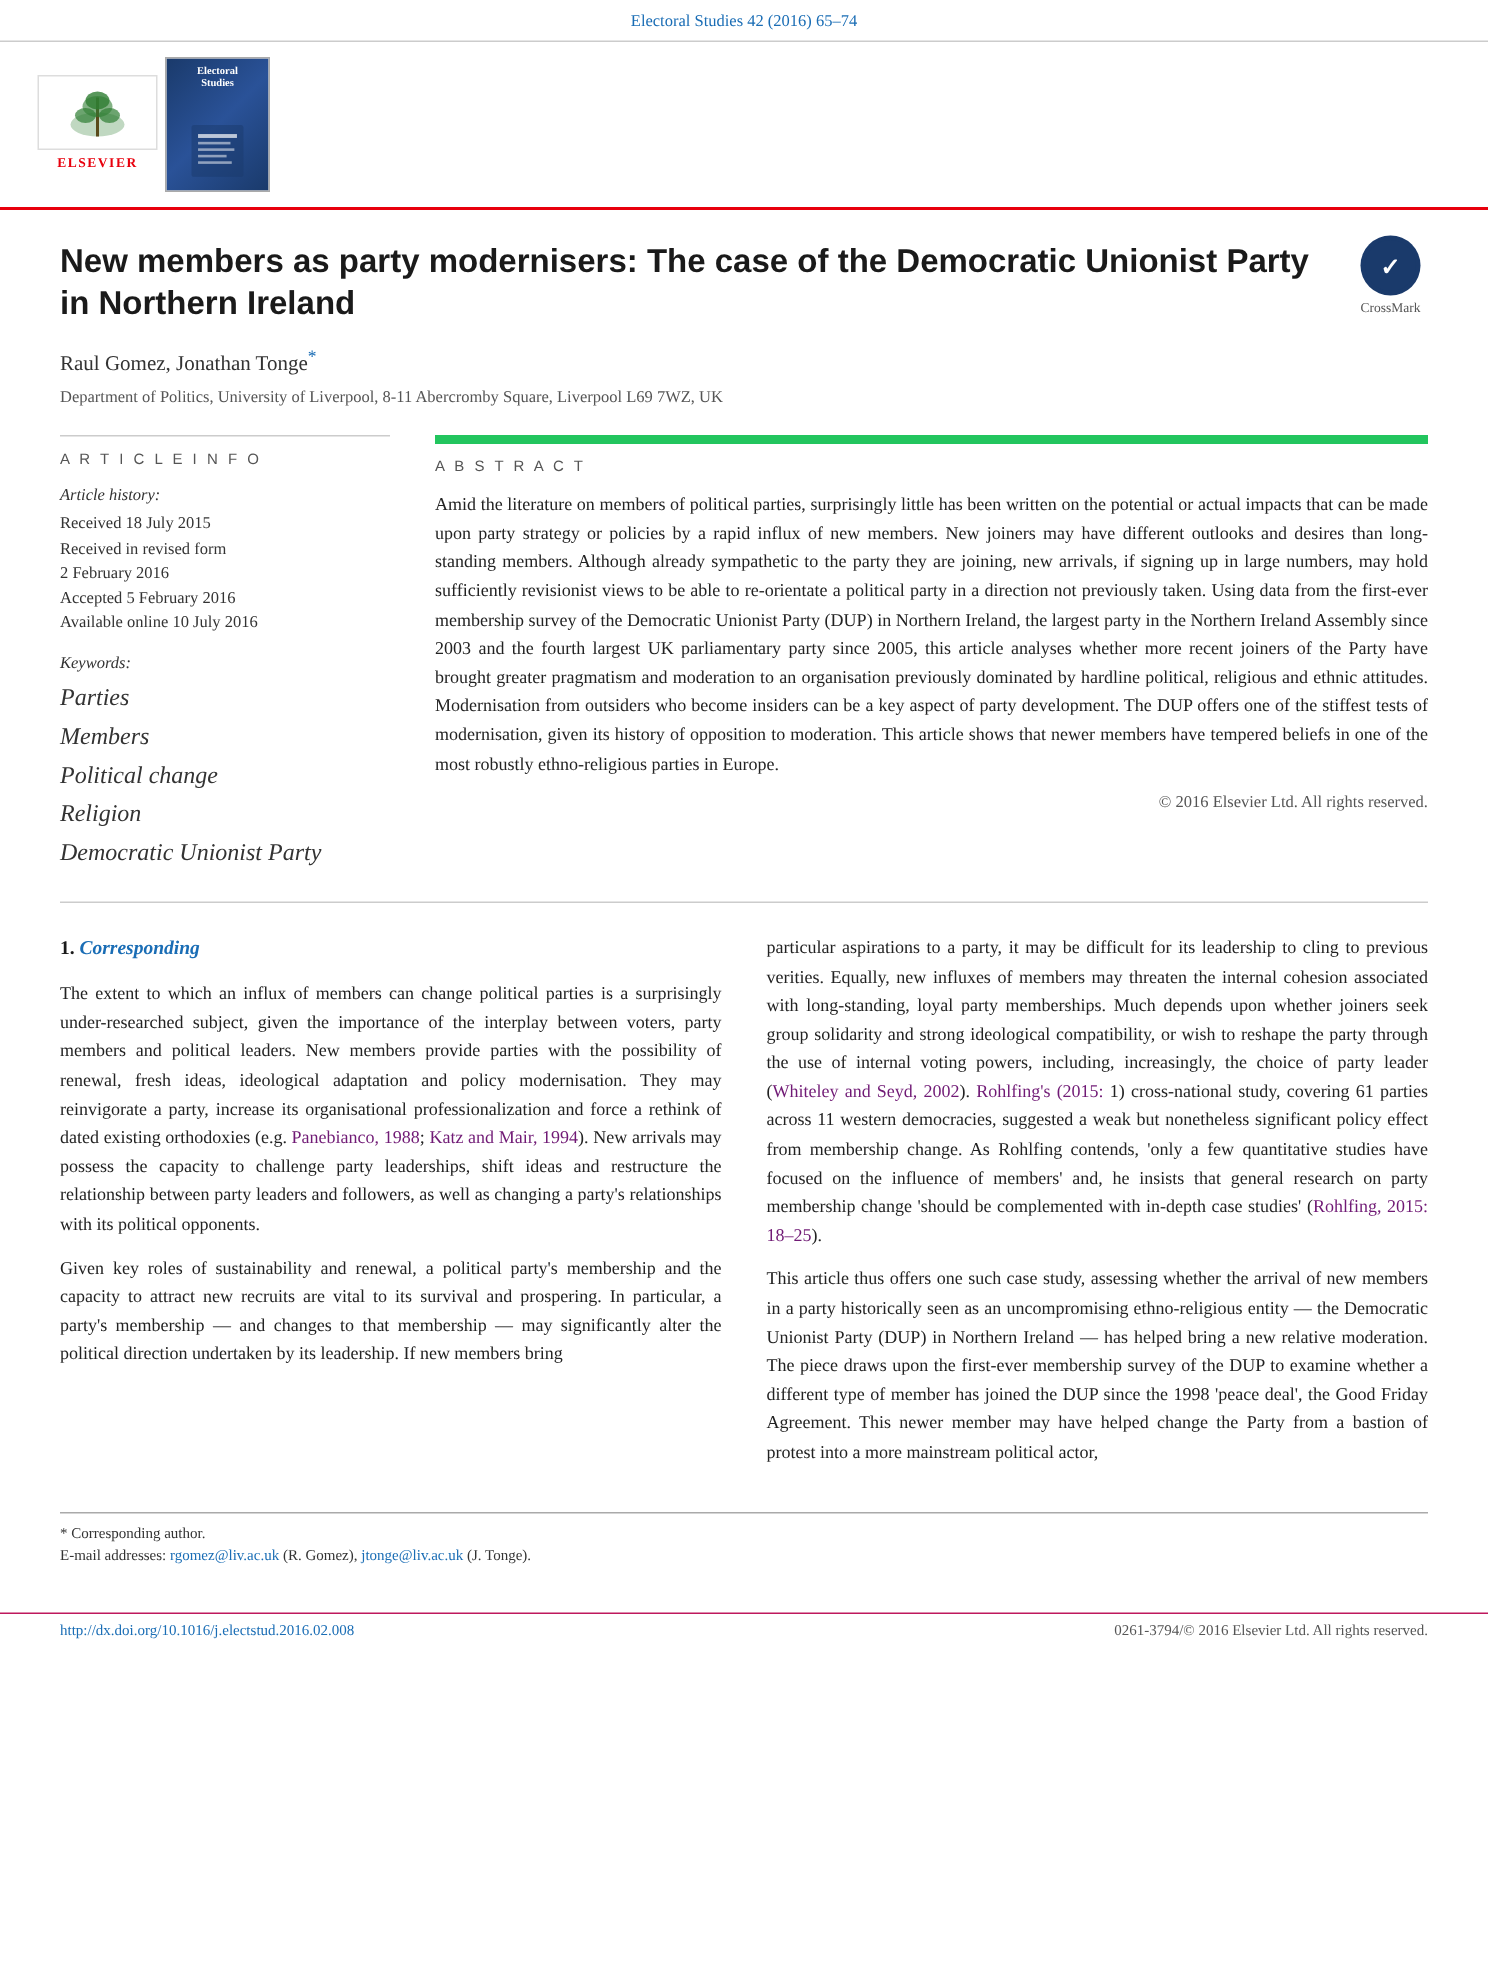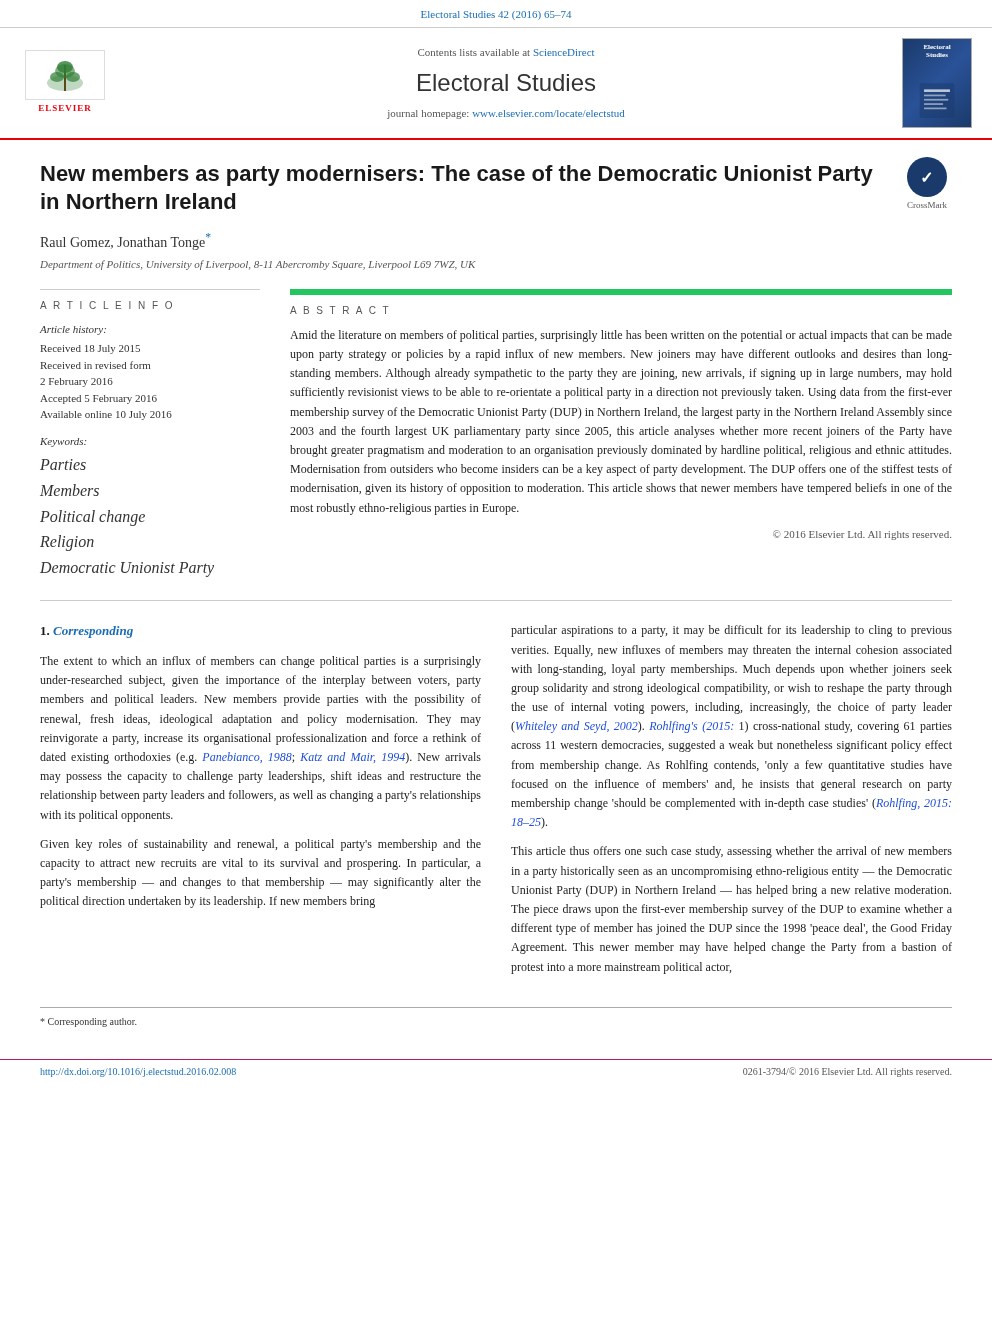--- a/index.html
+++ b/index.html
@@ -142,21 +142,20 @@
     .authors {
       font-size: 14px;
       color: #333;
       margin-bottom: 4px;
     }
     .authors sup {
       color: #1a6db5;
     }
     .affiliation {
       font-size: 11px;
-      font-style: italic;
       color: #555;
       margin-bottom: 16px;
     }
 
     
     .two-col {
       display: flex;
       gap: 30px;
       margin-top: 10px;
     }
@@ -250,22 +249,21 @@
     }
 
     .body-paragraph {
       margin-bottom: 10px;
       font-size: 12px;
       line-height: 1.6;
       text-align: justify;
     }
 
     .inline-ref {
-      color: #1d4ed8;
-      font-style: italic;
+      color: #701a75;
     }
 
     
     .footnote-area {
       border-top: 1px solid #aaa;
       padding-top: 6px;
       margin-top: 20px;
     }
     .footnote-text {
       font-size: 10px;
@@ -311,31 +309,20 @@
         <line x1="30" y1="36" x2="30" y2="10" stroke="#5a4a1a" stroke-width="2"></line>
         <ellipse cx="30" cy="16" rx="10" ry="7" fill="#2e7d32" opacity="0.6"></ellipse>
         <ellipse cx="22" cy="22" rx="7" ry="5" fill="#2e7d32" opacity="0.7"></ellipse>
         <ellipse cx="38" cy="22" rx="7" ry="5" fill="#2e7d32" opacity="0.7"></ellipse>
         <ellipse cx="30" cy="12" rx="8" ry="6" fill="#2e7d32" opacity="0.8"></ellipse>
       </svg>
     </div>
     <div class="elsevier-text">ELSEVIER</div>
   </div>
 
-  <div class="journal-center">
-    <div class="contents-line">
-      <span>Contents lists available at</span>
-      <a class="contents-link" href="#">ScienceDirect</a>
-    </div>
-    <div class="journal-title-main">Electoral Studies</div>
-    <div class="journal-homepage">
-      <span>journal homepage:</span>
-      <a class="contents-link" href="#">www.elsevier.com/locate/electstud</a>
-    </div>
-  </div>
 
   <div class="journal-cover">
     <div class="journal-cover-title">Electoral<br>Studies</div>
     <svg width="50" height="50" viewBox="0 0 50 50" style="margin-top:4px;">
       <rect x="5" y="5" width="40" height="40" rx="2" fill="#1a3a6b" opacity="0.5"></rect>
       <rect x="10" y="12" width="30" height="3" fill="white" opacity="0.7"></rect>
       <rect x="10" y="18" width="25" height="2" fill="white" opacity="0.5"></rect>
       <rect x="10" y="23" width="28" height="2" fill="white" opacity="0.5"></rect>
       <rect x="10" y="28" width="22" height="2" fill="white" opacity="0.5"></rect>
       <rect x="10" y="33" width="26" height="2" fill="white" opacity="0.5"></rect>
@@ -424,20 +411,27 @@
 
       <div class="body-paragraph">
         This article thus offers one such case study, assessing whether the arrival of new members in a party historically seen as an uncompromising ethno-religious entity — the Democratic Unionist Party (DUP) in Northern Ireland — has helped bring a new relative moderation. The piece draws upon the first-ever membership survey of the DUP to examine whether a different type of member has joined the DUP since the 1998 'peace deal', the Good Friday Agreement. This newer member may have helped change the Party from a bastion of protest into a more mainstream political actor,
       </div>
     </div>
 
   </div>
 
   <div class="footnote-area">
     <div class="footnote-text">* Corresponding author.</div>
+    <div class="footnote-text">
+      <span>E-mail addresses:</span>
+      <a class="footnote-link" href="#">rgomez@liv.ac.uk</a>
+      <span>(R. Gomez),</span>
+      <a class="footnote-link" href="#">jtonge@liv.ac.uk</a>
+      <span>(J. Tonge).</span>
+    </div>
   </div>
 
 </div>
 
 <div class="bottom-bar">
   <a class="doi-link" href="#">http://dx.doi.org/10.1016/j.electstud.2016.02.008</a>
   <span class="issn-text">0261-3794/© 2016 Elsevier Ltd. All rights reserved.</span>
 </div>
 
 </body></html>

